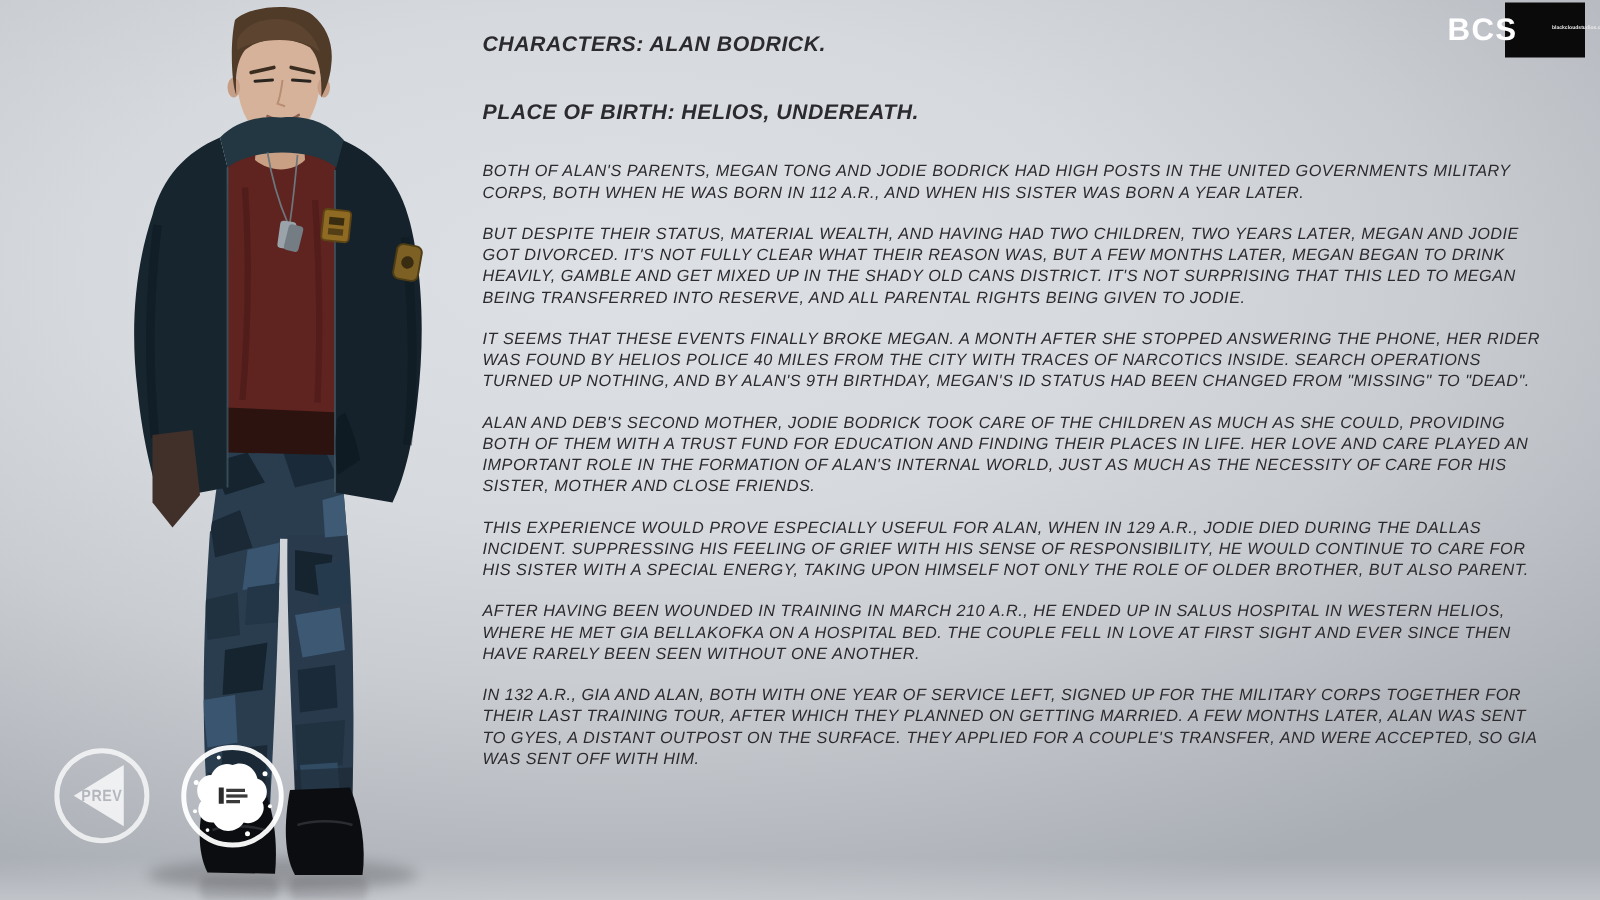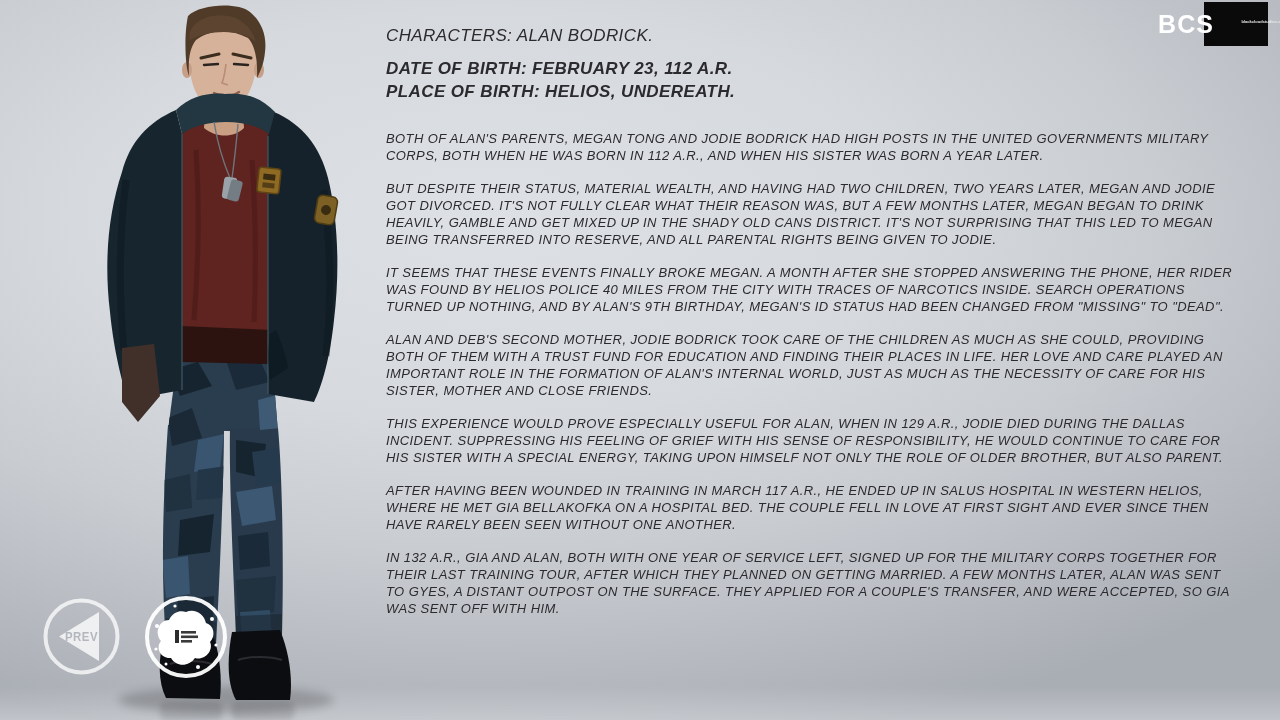--- a/index.html
+++ b/index.html
@@ -36,21 +36,21 @@
   .bcs-logo .tiny {
     font-size:9px; line-height:8px; transform:scale(0.45); transform-origin:center top;
     white-space:nowrap; color:#e8e8e8; font-weight:bold;
   }
 
   
   .bio-col {
     position:absolute; left:386px; top:26px; width:854px; z-index:4;
     color:#2b2a2e; font-style:italic; letter-spacing:0.4px;
   }
-  .bio-title { font-size:17px; font-weight:normal; margin-bottom:11px; }
+  .bio-title { font-size:17px; font-weight:bold; margin-bottom:32px; }
   .profile-line { font-size:17px; font-weight:bold; line-height:23px; }
   .bio-paragraphs { margin-top:27px; }
   .bio-paragraphs p { font-size:13px; line-height:17px; margin-bottom:16px; }
 
   
   .nav-btn { position:absolute; z-index:5; cursor:pointer; }
   .nav-btn svg { display:block; }
   .nav-label {
     position:absolute; left:0; top:0; width:100%; height:100%;
     display:flex; align-items:center; justify-content:center;
@@ -174,29 +174,28 @@
     </svg>
   </div>
 
   <div class="bcs-logo">
     <div class="big">BCS</div>
     <div class="tiny">blackcloudstudios.com</div>
   </div>
 
   <div class="bio-col">
     <div class="bio-title">CHARACTERS: ALAN BODRICK.</div>
-    <div class="profile-line">DATE OF BIRTH: FEBRUARY 23, 112 A.R.</div>
     <div class="profile-line">PLACE OF BIRTH: HELIOS, UNDEREATH.</div>
     <div class="bio-paragraphs">
       <p>BOTH OF ALAN'S PARENTS, MEGAN TONG AND JODIE BODRICK HAD HIGH POSTS IN THE UNITED GOVERNMENTS MILITARY CORPS, BOTH WHEN HE WAS BORN IN 112 A.R., AND WHEN HIS SISTER WAS BORN A YEAR LATER.</p>
       <p>BUT DESPITE THEIR STATUS, MATERIAL WEALTH, AND HAVING HAD TWO CHILDREN, TWO YEARS LATER, MEGAN AND JODIE GOT DIVORCED. IT'S NOT FULLY CLEAR WHAT THEIR REASON WAS, BUT A FEW MONTHS LATER, MEGAN BEGAN TO DRINK HEAVILY, GAMBLE AND GET MIXED UP IN THE SHADY OLD CANS DISTRICT. IT'S NOT SURPRISING THAT THIS LED TO MEGAN BEING TRANSFERRED INTO RESERVE, AND ALL PARENTAL RIGHTS BEING GIVEN TO JODIE.</p>
       <p>IT SEEMS THAT THESE EVENTS FINALLY BROKE MEGAN. A MONTH AFTER SHE STOPPED ANSWERING THE PHONE, HER RIDER WAS FOUND BY HELIOS POLICE 40 MILES FROM THE CITY WITH TRACES OF NARCOTICS INSIDE. SEARCH OPERATIONS TURNED UP NOTHING, AND BY ALAN'S 9TH BIRTHDAY, MEGAN'S ID STATUS HAD BEEN CHANGED FROM "MISSING" TO "DEAD".</p>
       <p>ALAN AND DEB'S SECOND MOTHER, JODIE BODRICK TOOK CARE OF THE CHILDREN AS MUCH AS SHE COULD, PROVIDING BOTH OF THEM WITH A TRUST FUND FOR EDUCATION AND FINDING THEIR PLACES IN LIFE. HER LOVE AND CARE PLAYED AN IMPORTANT ROLE IN THE FORMATION OF ALAN'S INTERNAL WORLD, JUST AS MUCH AS THE NECESSITY OF CARE FOR HIS SISTER, MOTHER AND CLOSE FRIENDS.</p>
       <p>THIS EXPERIENCE WOULD PROVE ESPECIALLY USEFUL FOR ALAN, WHEN IN 129 A.R., JODIE DIED DURING THE DALLAS INCIDENT. SUPPRESSING HIS FEELING OF GRIEF WITH HIS SENSE OF RESPONSIBILITY, HE WOULD CONTINUE TO CARE FOR HIS SISTER WITH A SPECIAL ENERGY, TAKING UPON HIMSELF NOT ONLY THE ROLE OF OLDER BROTHER, BUT ALSO PARENT.</p>
-      <p>AFTER HAVING BEEN WOUNDED IN TRAINING IN MARCH 117 A.R., HE ENDED UP IN SALUS HOSPITAL IN WESTERN HELIOS, WHERE HE MET GIA BELLAKOFKA ON A HOSPITAL BED. THE COUPLE FELL IN LOVE AT FIRST SIGHT AND EVER SINCE THEN HAVE RARELY BEEN SEEN WITHOUT ONE ANOTHER.</p>
+      <p>AFTER HAVING BEEN WOUNDED IN TRAINING IN MARCH 210 A.R., HE ENDED UP IN SALUS HOSPITAL IN WESTERN HELIOS, WHERE HE MET GIA BELLAKOFKA ON A HOSPITAL BED. THE COUPLE FELL IN LOVE AT FIRST SIGHT AND EVER SINCE THEN HAVE RARELY BEEN SEEN WITHOUT ONE ANOTHER.</p>
       <p>IN 132 A.R., GIA AND ALAN, BOTH WITH ONE YEAR OF SERVICE LEFT, SIGNED UP FOR THE MILITARY CORPS TOGETHER FOR THEIR LAST TRAINING TOUR, AFTER WHICH THEY PLANNED ON GETTING MARRIED. A FEW MONTHS LATER, ALAN WAS SENT TO GYES, A DISTANT OUTPOST ON THE SURFACE. THEY APPLIED FOR A COUPLE'S TRANSFER, AND WERE ACCEPTED, SO GIA WAS SENT OFF WITH HIM.</p>
     </div>
   </div>
 
   <div class="nav-btn" id="prev-btn">
     <svg width="79" height="79" viewBox="0 0 79 79">
       <circle cx="39.5" cy="39.5" r="36" fill="none" stroke="#ffffff" stroke-width="4" opacity="0.75"></circle>
       <polygon points="57,15 57,64 17,39.5" fill="#ffffff" opacity="0.78"></polygon>
     </svg>
     <div class="nav-label">PREV</div>

